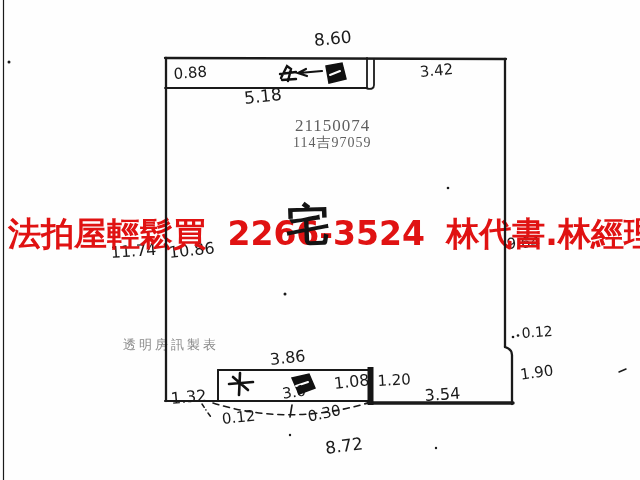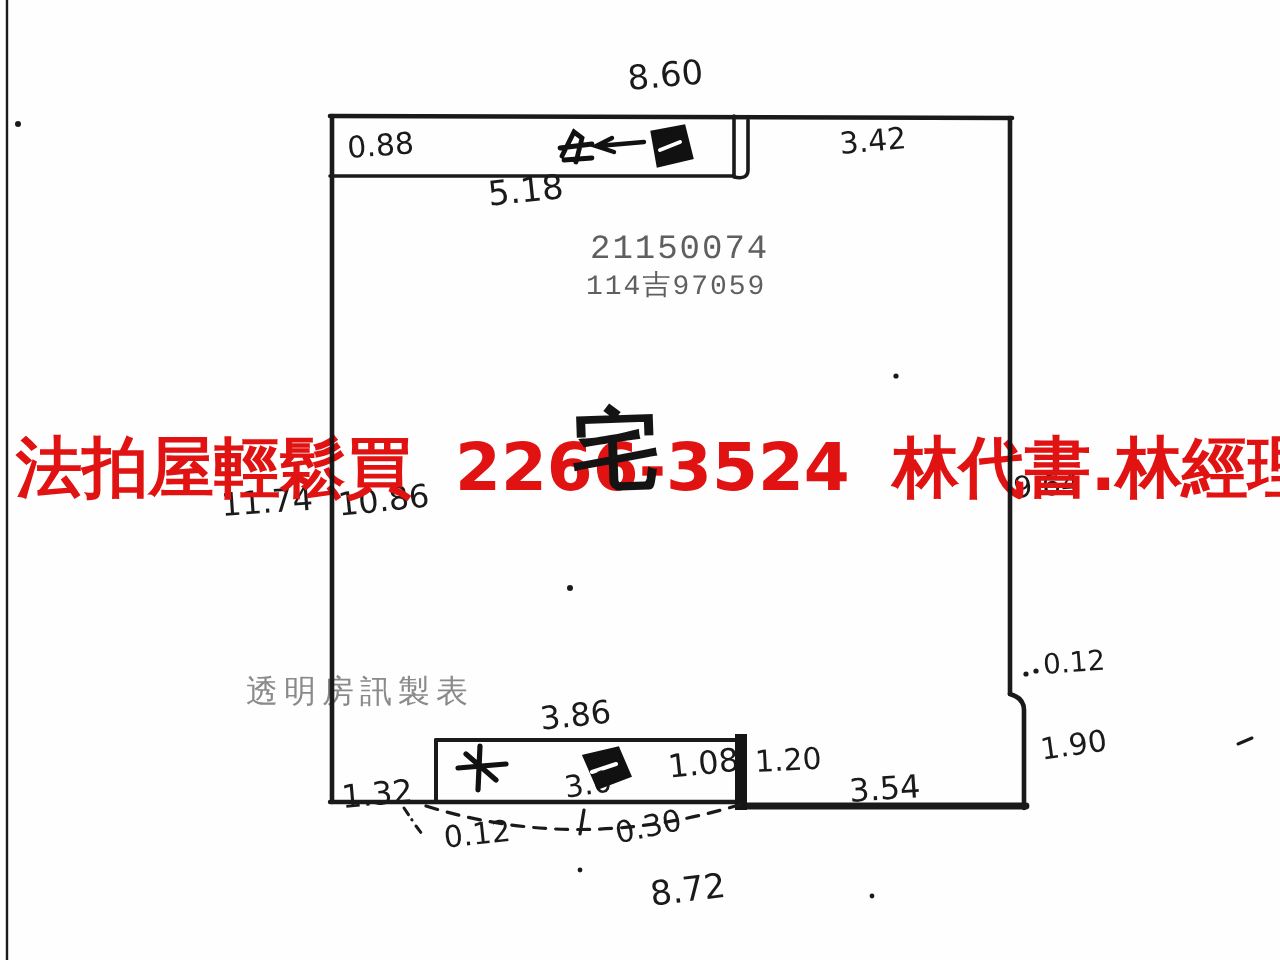--- a/index.html
+++ b/index.html
@@ -8,24 +8,24 @@
   .page{position:absolute;inset:0;width:640px;height:480px;background:#fefefe;}
 
   
   .draw-layer{position:absolute;left:0;top:0;z-index:5;mix-blend-mode:darken;pointer-events:none;}
 
   
   .hw{position:absolute;z-index:2;color:#1a1a1a;font-family:"DejaVu Sans", sans-serif;
       font-weight:500;white-space:nowrap;transform-origin:left top;}
 
   
-  .stamp{position:absolute;z-index:2;color:#5f5f5f;font-family:Liberation Mono, monospace;
+  .stamp{position:absolute;z-index:2;color:#5f5f5f;font-family:Liberation Serif, serif;
          letter-spacing:1px;white-space:nowrap;}
   .maker{position:absolute;z-index:2;color:#8a8a8a;font-family:Liberation Serif, serif;
-         font-size:16px;letter-spacing:3px;white-space:nowrap;}
+         font-size:13px;letter-spacing:3px;white-space:nowrap;}
 
   
   .watermark{position:absolute;z-index:3;left:8px;top:212px;width:632px;
              color:#e01212;font-size:33px;font-weight:700;white-space:nowrap;
              font-family:"DejaVu Sans",sans-serif;letter-spacing:0px;word-spacing:10px;}
 
   
   .room-char{position:absolute;z-index:4;left:286px;top:196px;font-size:44px;color:#141414;
              font-family:"DejaVu Serif",serif;font-weight:700;transform:rotate(-2deg);mix-blend-mode:darken;}
 </style>

